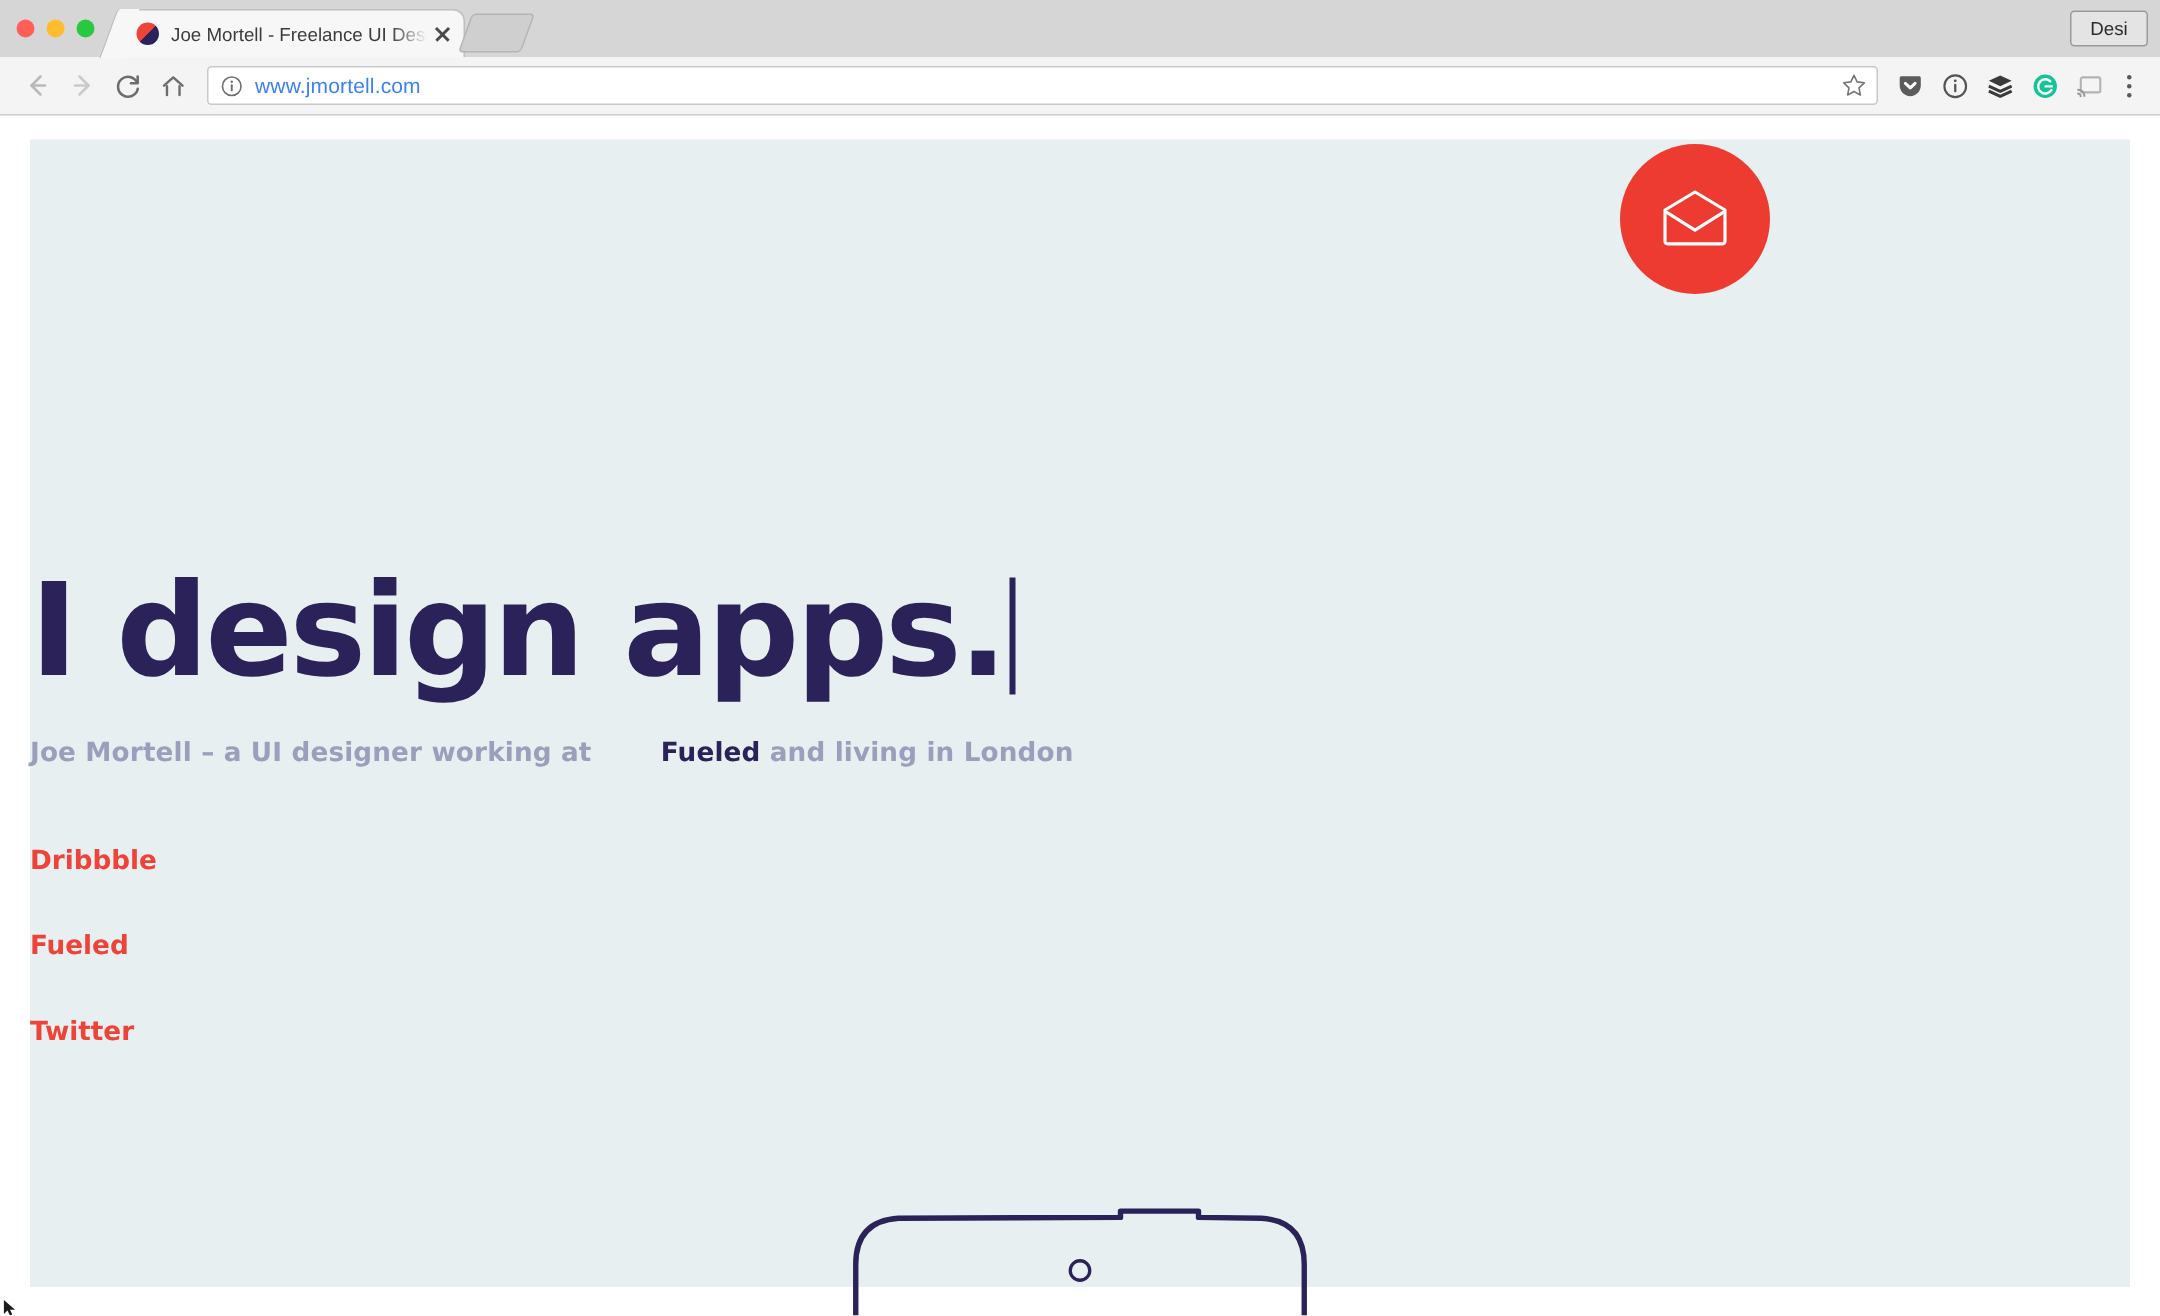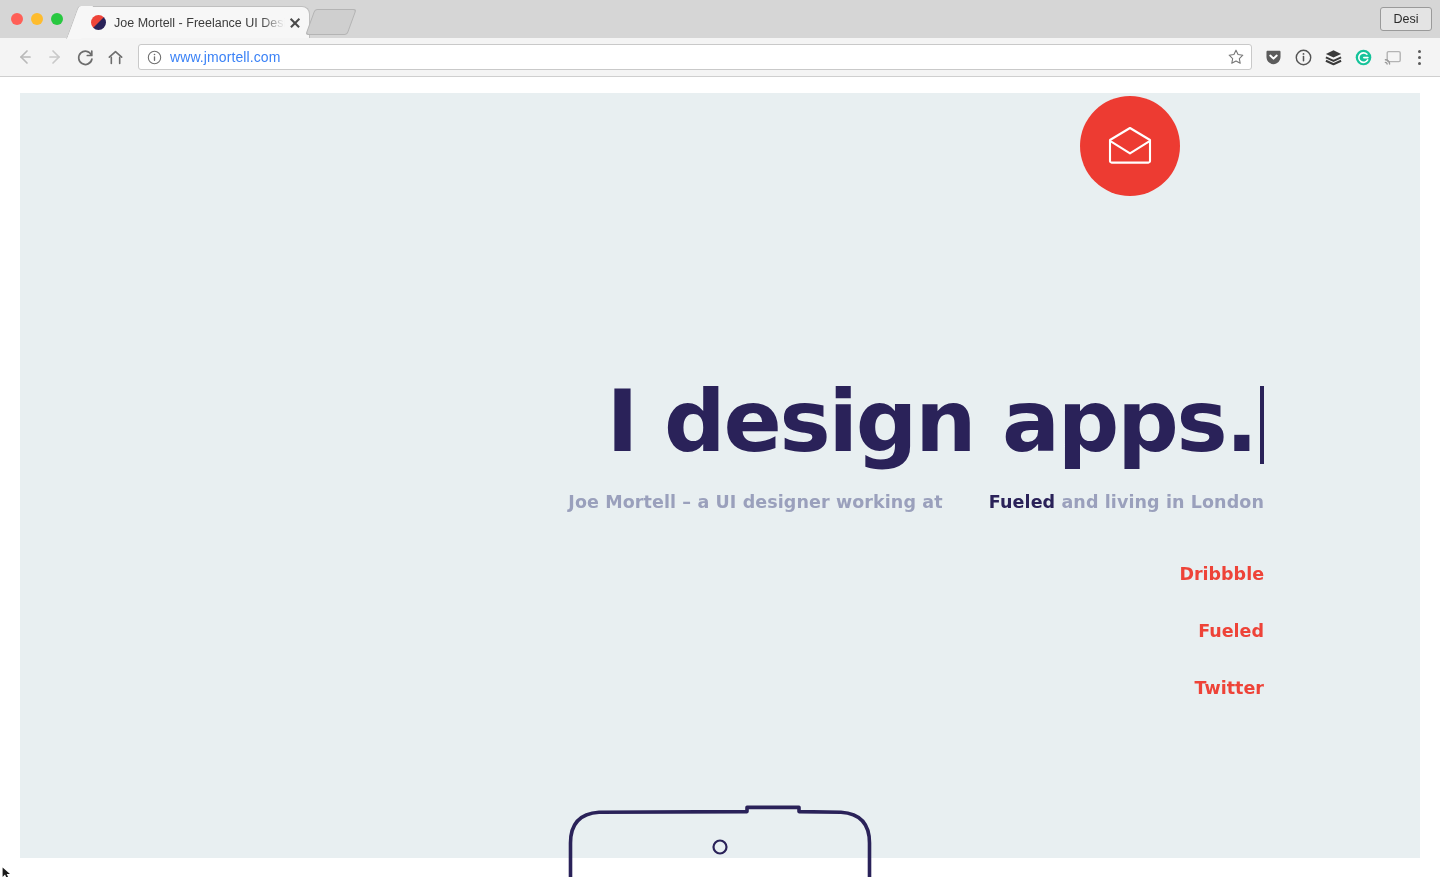--- a/index.html
+++ b/index.html
@@ -222,22 +222,21 @@
     justify-content: center;
     cursor: pointer;
     z-index: 20;
   }
 
   .hero {
     position: absolute;
     left: 0;
     top: 0;
     width: 1244px;
-    text-align: right;
-    padding-left: 28px;
+    text-align: left;
   }
 
   .headline {
     margin-top: 285px;
     font-size: 86px;
     font-weight: bold;
     color: #2a2259;
     letter-spacing: -2.2px;
     line-height: 1;
     white-space: nowrap;

